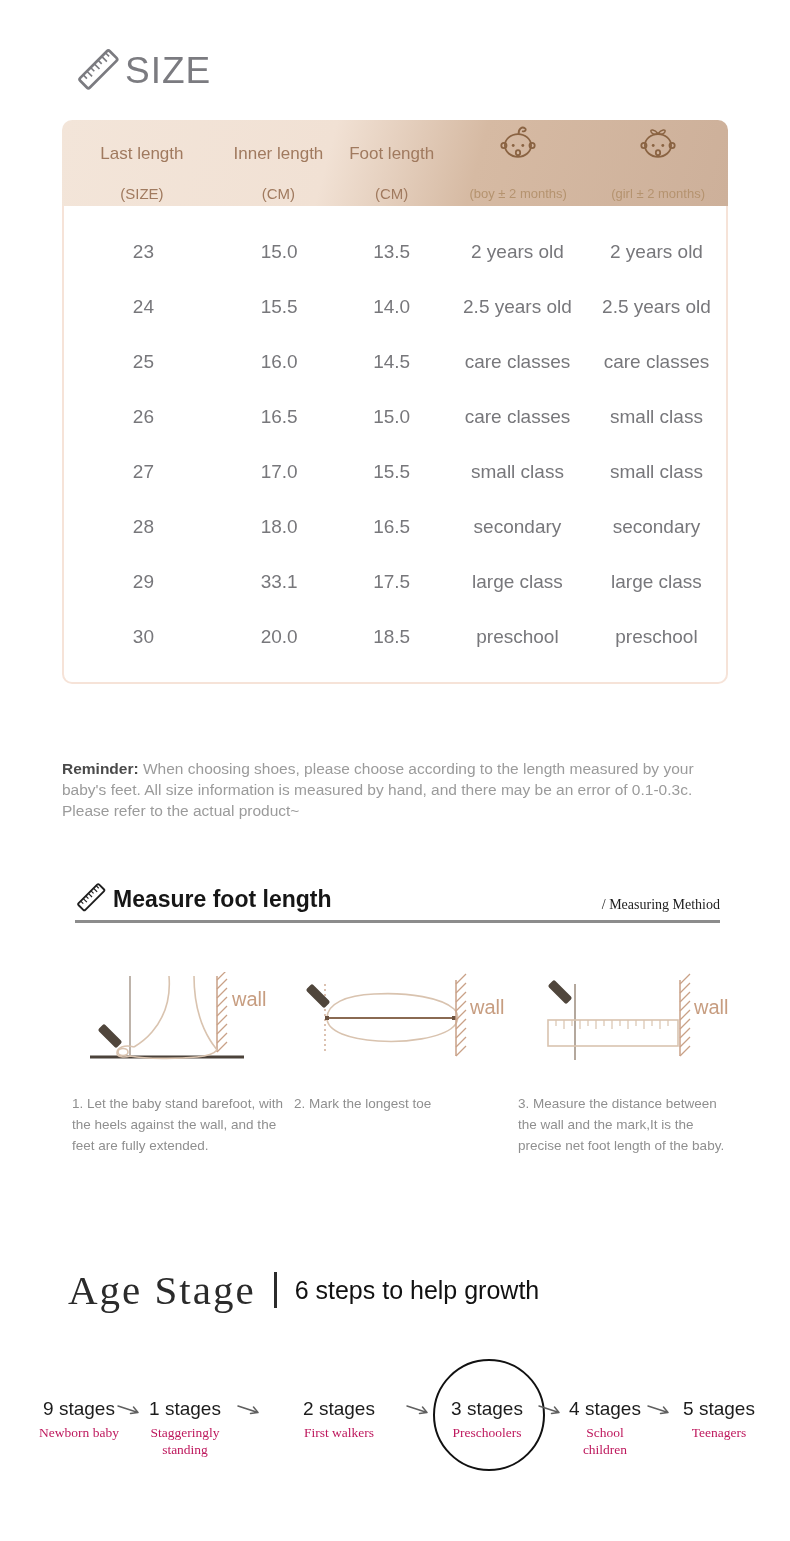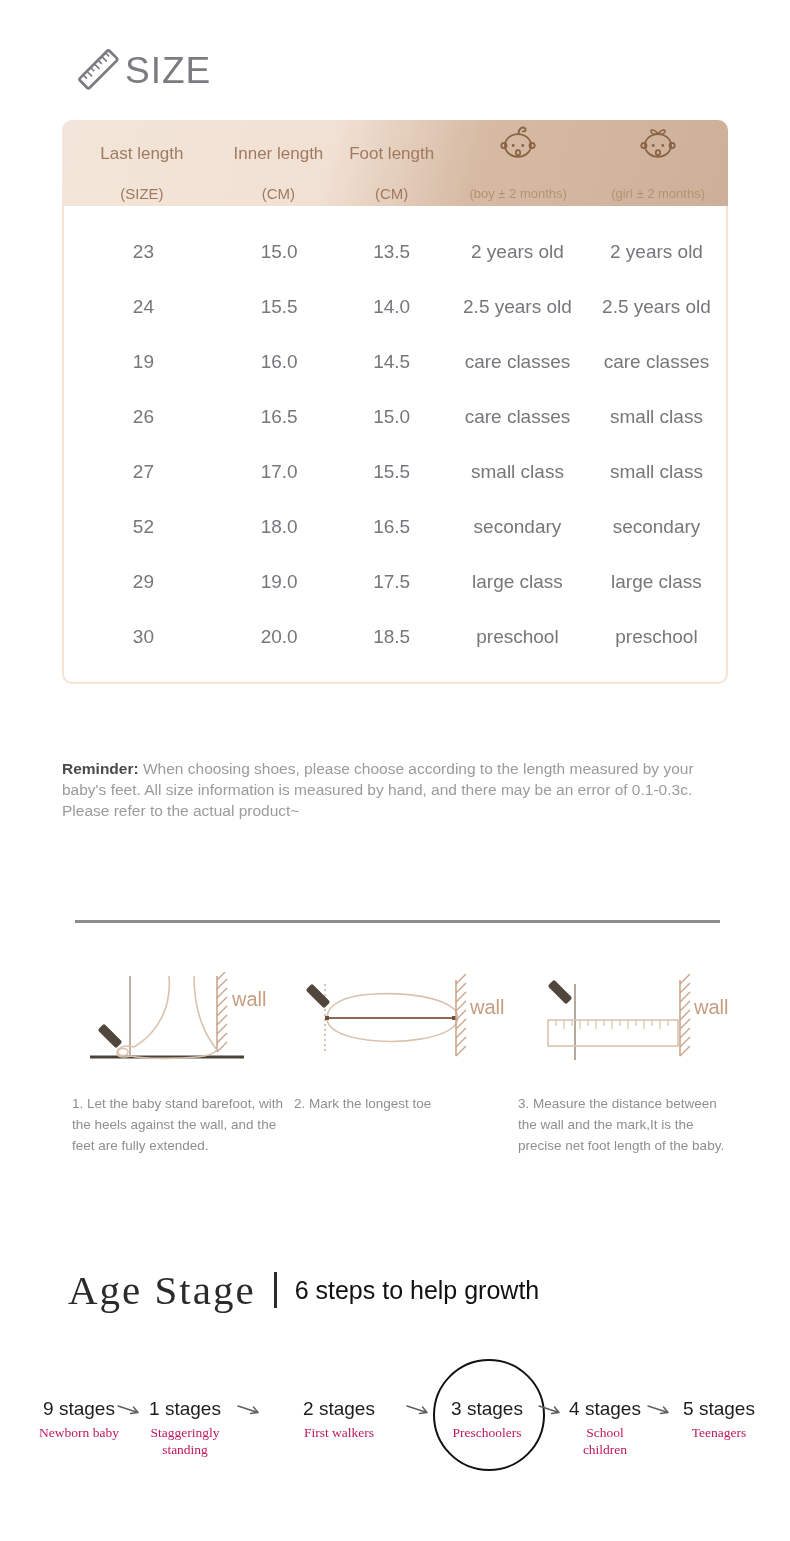--- a/index.html
+++ b/index.html
@@ -134,66 +134,80 @@
           <div class="tcell">2 years old</div>
         </div>
         <div class="trow">
           <div class="tcell">24</div>
           <div class="tcell">15.5</div>
           <div class="tcell">14.0</div>
           <div class="tcell">2.5 years old</div>
           <div class="tcell">2.5 years old</div>
         </div>
         <div class="trow">
-          <div class="tcell">19</div>
+          <div class="tcell">25</div>
           <div class="tcell">16.0</div>
           <div class="tcell">14.5</div>
           <div class="tcell">care classes</div>
           <div class="tcell">care classes</div>
         </div>
         <div class="trow">
           <div class="tcell">26</div>
           <div class="tcell">16.5</div>
           <div class="tcell">15.0</div>
           <div class="tcell">care classes</div>
           <div class="tcell">small class</div>
         </div>
         <div class="trow">
           <div class="tcell">27</div>
           <div class="tcell">17.0</div>
           <div class="tcell">15.5</div>
           <div class="tcell">small class</div>
           <div class="tcell">small class</div>
         </div>
         <div class="trow">
-          <div class="tcell">52</div>
+          <div class="tcell">28</div>
           <div class="tcell">18.0</div>
           <div class="tcell">16.5</div>
           <div class="tcell">secondary</div>
           <div class="tcell">secondary</div>
         </div>
         <div class="trow">
           <div class="tcell">29</div>
-          <div class="tcell">19.0</div>
+          <div class="tcell">33.1</div>
           <div class="tcell">17.5</div>
           <div class="tcell">large class</div>
           <div class="tcell">large class</div>
         </div>
         <div class="trow">
           <div class="tcell">30</div>
           <div class="tcell">20.0</div>
           <div class="tcell">18.5</div>
           <div class="tcell">preschool</div>
           <div class="tcell">preschool</div>
         </div>
       </div>
   </div>
 
   <p class="reminder"><b>Reminder:</b><span> When choosing shoes, please choose according to the length measured by your baby's feet. All size information is measured by hand, and there may be an error of 0.1-0.3c. Please refer to the actual product~</span></p>
 
+  <div class="measure-head">
+    <div class="measure-title">
+      <span>
+        <svg width="32" height="30" viewBox="0 0 44 40">
+          <g transform="rotate(-45 22 20)">
+            <rect x="2" y="14" width="40" height="13" rx="2" fill="#ffffff" stroke="#1f1f1f" stroke-width="2.6"></rect>
+            <path d="M8 14 v5 M13 14 v7 M18 14 v5 M23 14 v7 M28 14 v5 M33 14 v7 M38 14 v5" stroke="#1f1f1f" stroke-width="1.6" fill="none"></path>
+          </g>
+        </svg>
+      </span>
+      <span class="txt">Measure foot length</span>
+    </div>
+    <span class="measure-sub">/ Measuring Methiod</span>
+  </div>
   <div class="measure-divider"></div>
 
   <div class="diagram d1">
     <svg width="212" height="93" viewBox="0 0 212 93">
       <line x1="18" y1="85" x2="172" y2="85" stroke="#4b423a" stroke-width="3"></line>
       <line x1="58" y1="4" x2="58" y2="85" stroke="#9b8b7d" stroke-width="1.3"></line>
       <line x1="145" y1="4" x2="145" y2="80" stroke="#c9a187" stroke-width="1.5"></line>
       <path d="M145 8 L155 -2 M145 17 L155 7 M145 26 L155 16 M145 35 L155 25 M145 44 L155 34 M145 53 L155 43 M145 62 L155 52 M145 71 L155 61 M145 80 L155 70" stroke="#c9a187" stroke-width="1.3" fill="none"></path>
       <g stroke="#d9c3af" stroke-width="1.6" fill="none">
         <path d="M97 4 C99 28 92 46 80 60 C74 67 67 72 62 75"></path>

